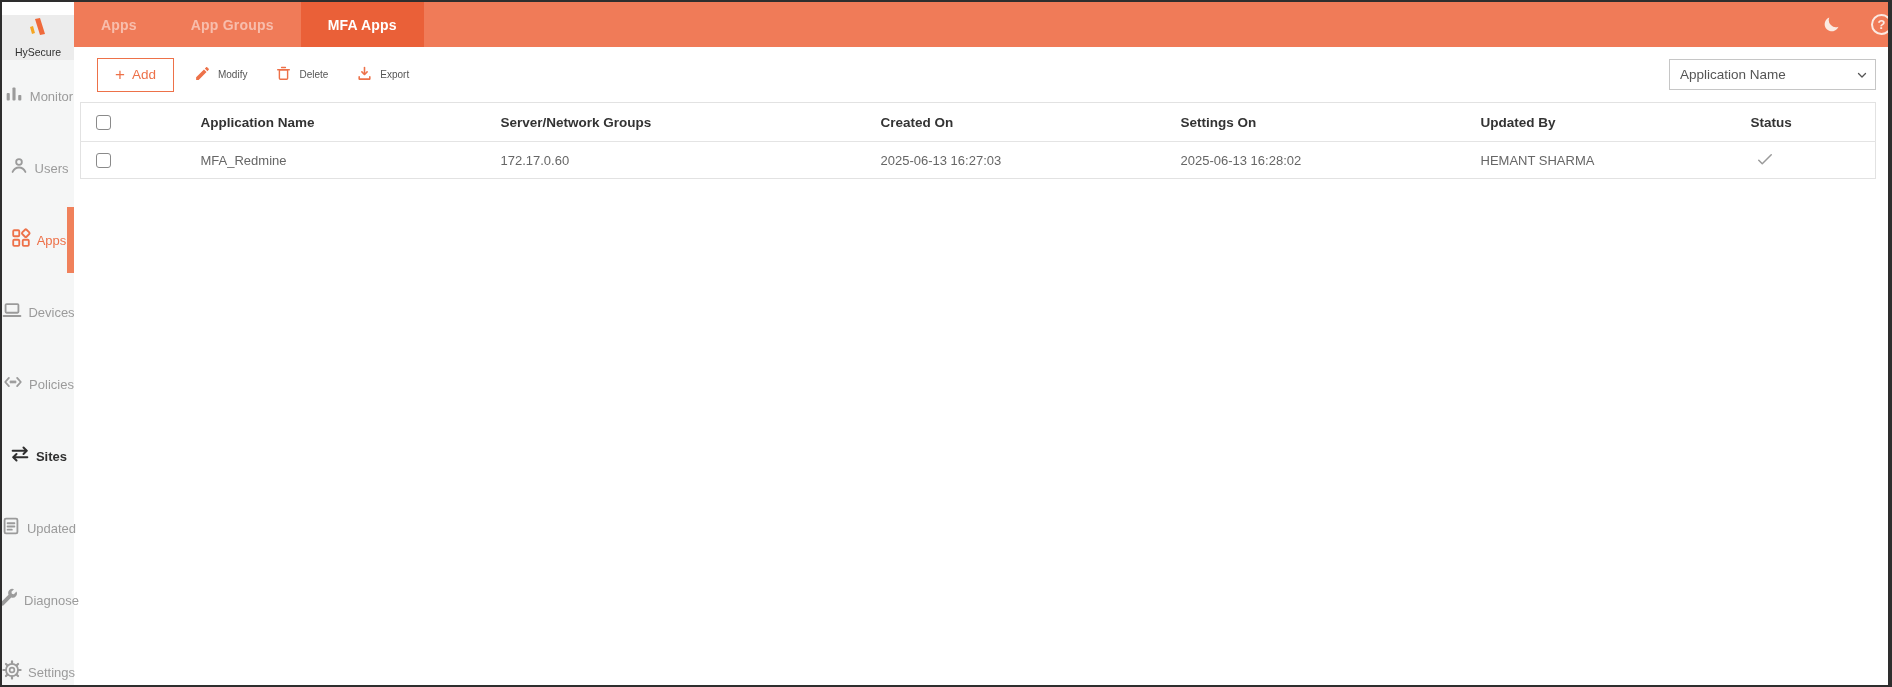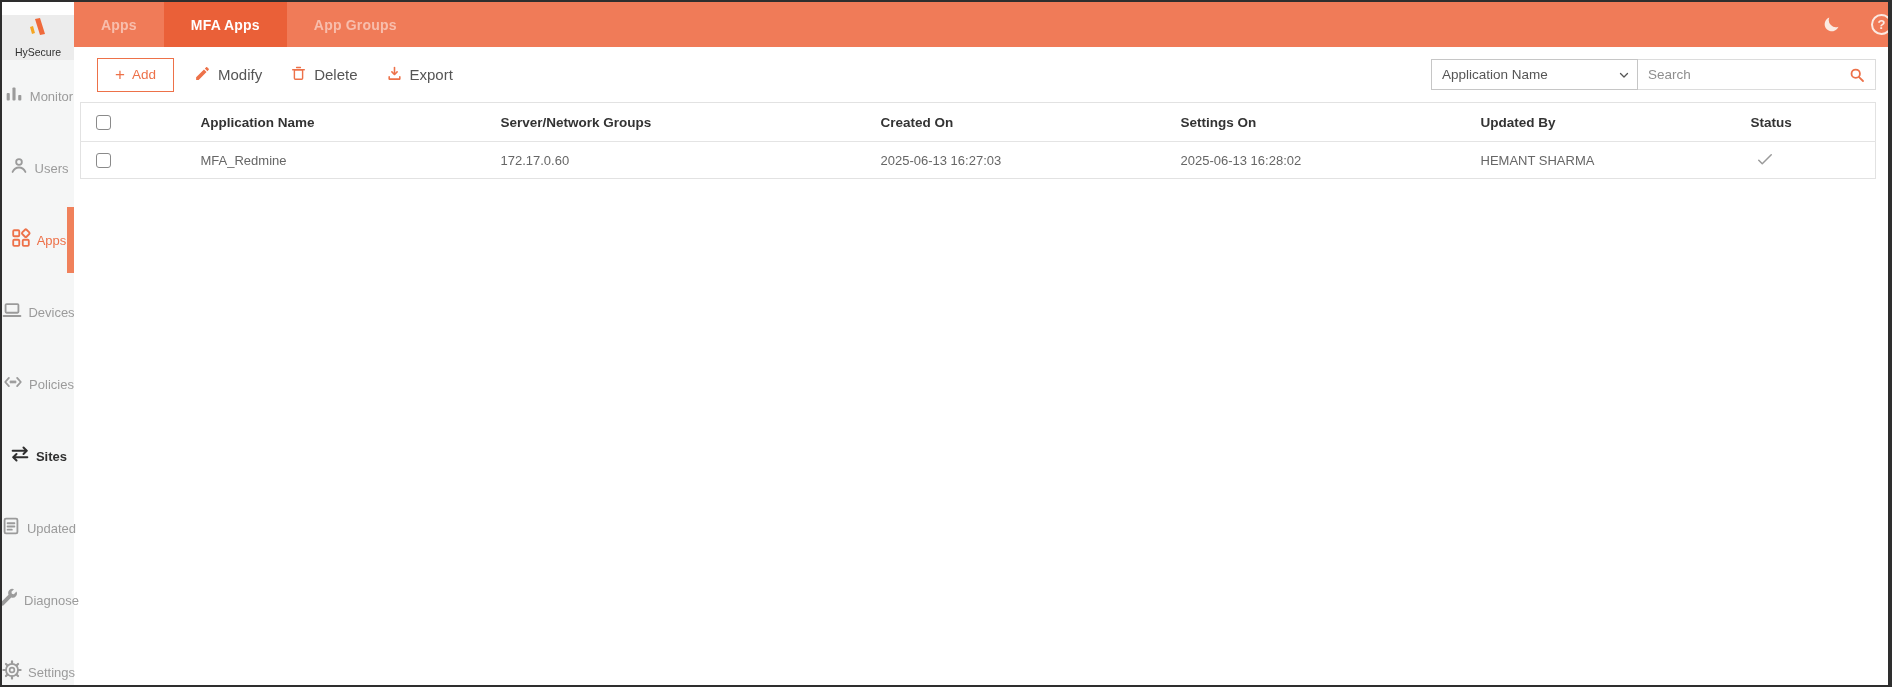--- a/index.html
+++ b/index.html
@@ -128,21 +128,21 @@
     margin-right: 20px;
   }
   .btn-add .plus { font-size: 17px; font-weight: 400; line-height: 1; }
   .tool-btn {
     display: flex;
     align-items: center;
     gap: 7px;
     border: none;
     background: none;
     color: #555;
-    font-size: 15px;
+    font-size: 10px;
     font-family: inherit;
     cursor: pointer;
     margin-right: 28px;
   }
   .filter-area {
     margin-left: auto;
     display: flex;
     align-items: center;
   }
   .select-wrap {
@@ -370,22 +370,22 @@
           </svg>
         </span>
         <span class="side-label">Settings</span>
       </div>
 
     </nav>
   </div>
 
   <div class="topbar">
     <div class="tab">Apps</div>
+    <div class="tab">App Groups</div>
     <div class="tab active">MFA Apps</div>
-    <div class="tab">App Groups</div>
     <div class="topbar-right">
       <span class="moon-btn">
         <svg width="19" height="19" viewBox="0 0 24 24" fill="#fbeae2">
           <path d="M20.8 14.8A9 9 0 0 1 9.2 3.2 9 9 0 1 0 20.8 14.8z"></path>
         </svg>
       </span>
       <span class="help-badge">?</span>
     </div>
   </div>
 
@@ -429,29 +429,20 @@
     <div class="filter-area">
       <div class="select-wrap">
         <select>
           <option>Application Name</option>
         </select>
         <span class="select-chevron">
           <svg width="12" height="12" viewBox="0 0 24 24" fill="none" stroke="#555" stroke-width="2.6" stroke-linecap="round" stroke-linejoin="round">
             <path d="M5 9l7 7 7-7"></path>
           </svg>
         </span>
-      </div>
-      <div class="search-wrap">
-        <input type="text" placeholder="Search" style="">
-        <button class="search-icon-btn">
-          <svg width="18" height="18" viewBox="0 0 24 24" fill="none" stroke="#ED7149" stroke-width="2.4" stroke-linecap="round">
-            <circle cx="10.3" cy="10.3" r="5.6"></circle>
-            <path d="M14.7 14.7L20 20"></path>
-          </svg>
-        </button>
       </div>
     </div>
   </div>
 
   <div class="table-wrap">
     <table>
       <colgroup>
         <col class="c-check">
           <col class="c-name">
           <col class="c-addr">

